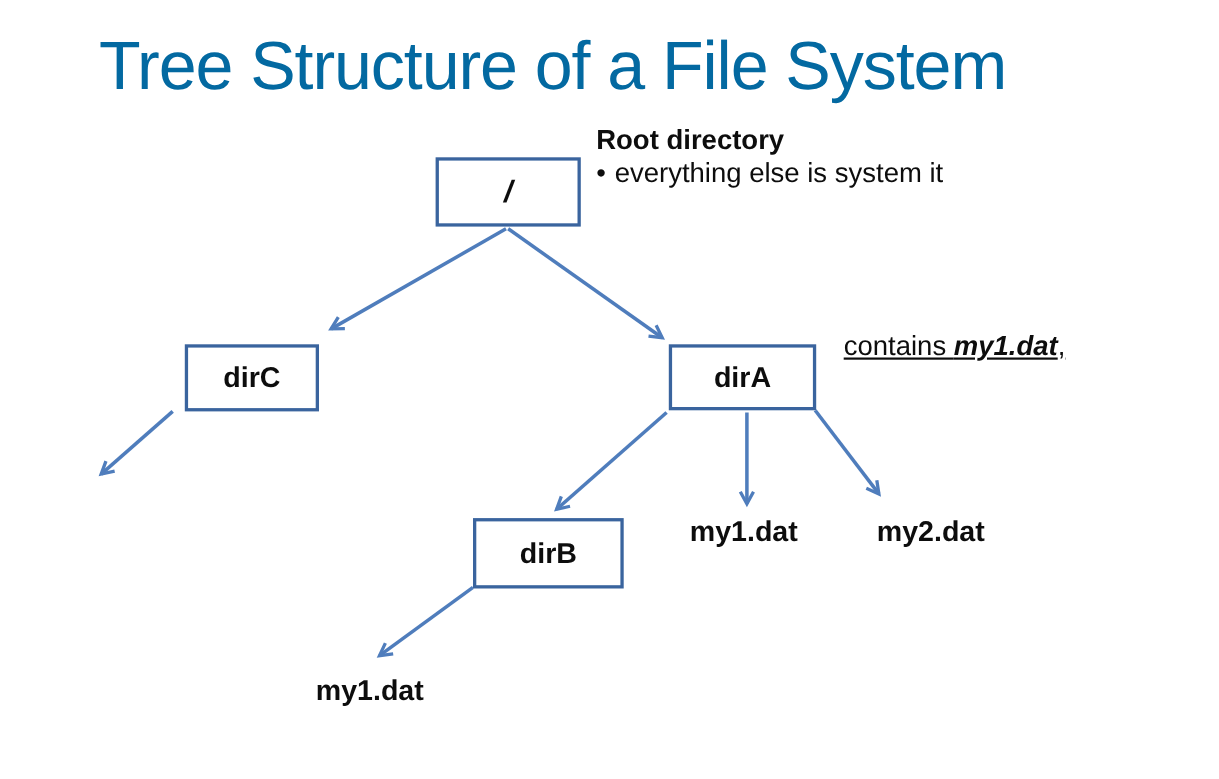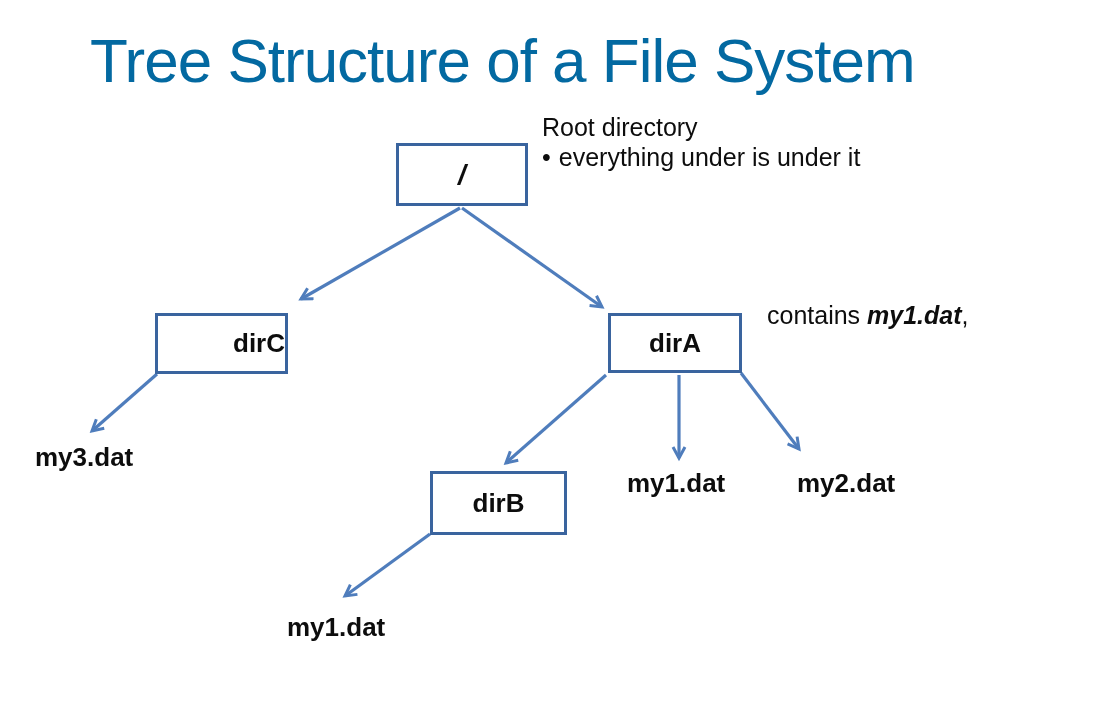--- a/index.html
+++ b/index.html
@@ -38,21 +38,21 @@
     position:absolute;
     box-sizing:border-box;
     border:3px solid var(--border-color);
     background:#ffffff;
     display:flex;align-items:center;justify-content:center;
     font-weight:bold;
     font-size:26px;
     color:#0d0d0d;
   }
   #node-root{left:396px;top:143px;width:132px;height:63px;font-style:italic;font-size:28px;}
-  #node-dirC{left:155px;top:313px;width:133px;height:61px;justify-content:flex-end;}
+  #node-dirC{left:168px;top:313px;width:122px;height:61px;}
   #node-dirA{left:608px;top:313px;width:134px;height:60px;}
   #node-dirB{left:430px;top:471px;width:137px;height:64px;}
 
   .file-label{
     position:absolute;
     font-weight:bold;
     font-size:26px;
     line-height:32px;
     color:#0d0d0d;
     white-space:nowrap;
@@ -63,24 +63,24 @@
   #file-my1-dirB{left:287px;top:611px;}
 
   .note{
     position:absolute;
     font-size:25px;
     line-height:30px;
     color:#0d0d0d;
     white-space:nowrap;
   }
   #root-note{left:542px;top:112px;}
-  #root-note .note-heading{font-weight:normal;}
+  #root-note .note-heading{font-weight:bold;}
   #root-note .bullet-line .bullet-glyph{margin-right:8px;}
 
-  #contains-note{left:767px;top:300px;line-height:31px;}
+  #contains-note{left:767px;top:300px;line-height:31px;text-decoration:underline;}
   #subdir-note{left:538px;top:542px;}
 
   .fi{font-weight:bold;font-style:italic;}
 </style>
 </head>
 <body>
 
 <div class="slide">
 
   <div class="title">Tree Structure of a File System</div>
@@ -106,29 +106,28 @@
   <div class="box" id="node-dirC">
     <span>dirC</span>
   </div>
   <div class="box" id="node-dirA">
     <span>dirA</span>
   </div>
   <div class="box" id="node-dirB">
     <span>dirB</span>
   </div>
 
-  <div class="file-label" id="file-my3-dirC">my3.dat</div>
   <div class="file-label" id="file-my1-dirA">my1.dat</div>
   <div class="file-label" id="file-my2-dirA">my2.dat</div>
   <div class="file-label" id="file-my1-dirB">my1.dat</div>
 
   <div class="note" id="root-note">
     <div class="note-heading">Root directory</div>
     <div class="bullet-line">
-      <span class="bullet-glyph">•</span><span>everything under is under it</span>
+      <span class="bullet-glyph">•</span><span>everything else is system it</span>
     </div>
   </div>
 
   <div class="note" id="contains-note">
     <div><span>contains </span><span class="fi">my1.dat</span><span>,</span></div>
   </div>
 
 
 </div>
 

